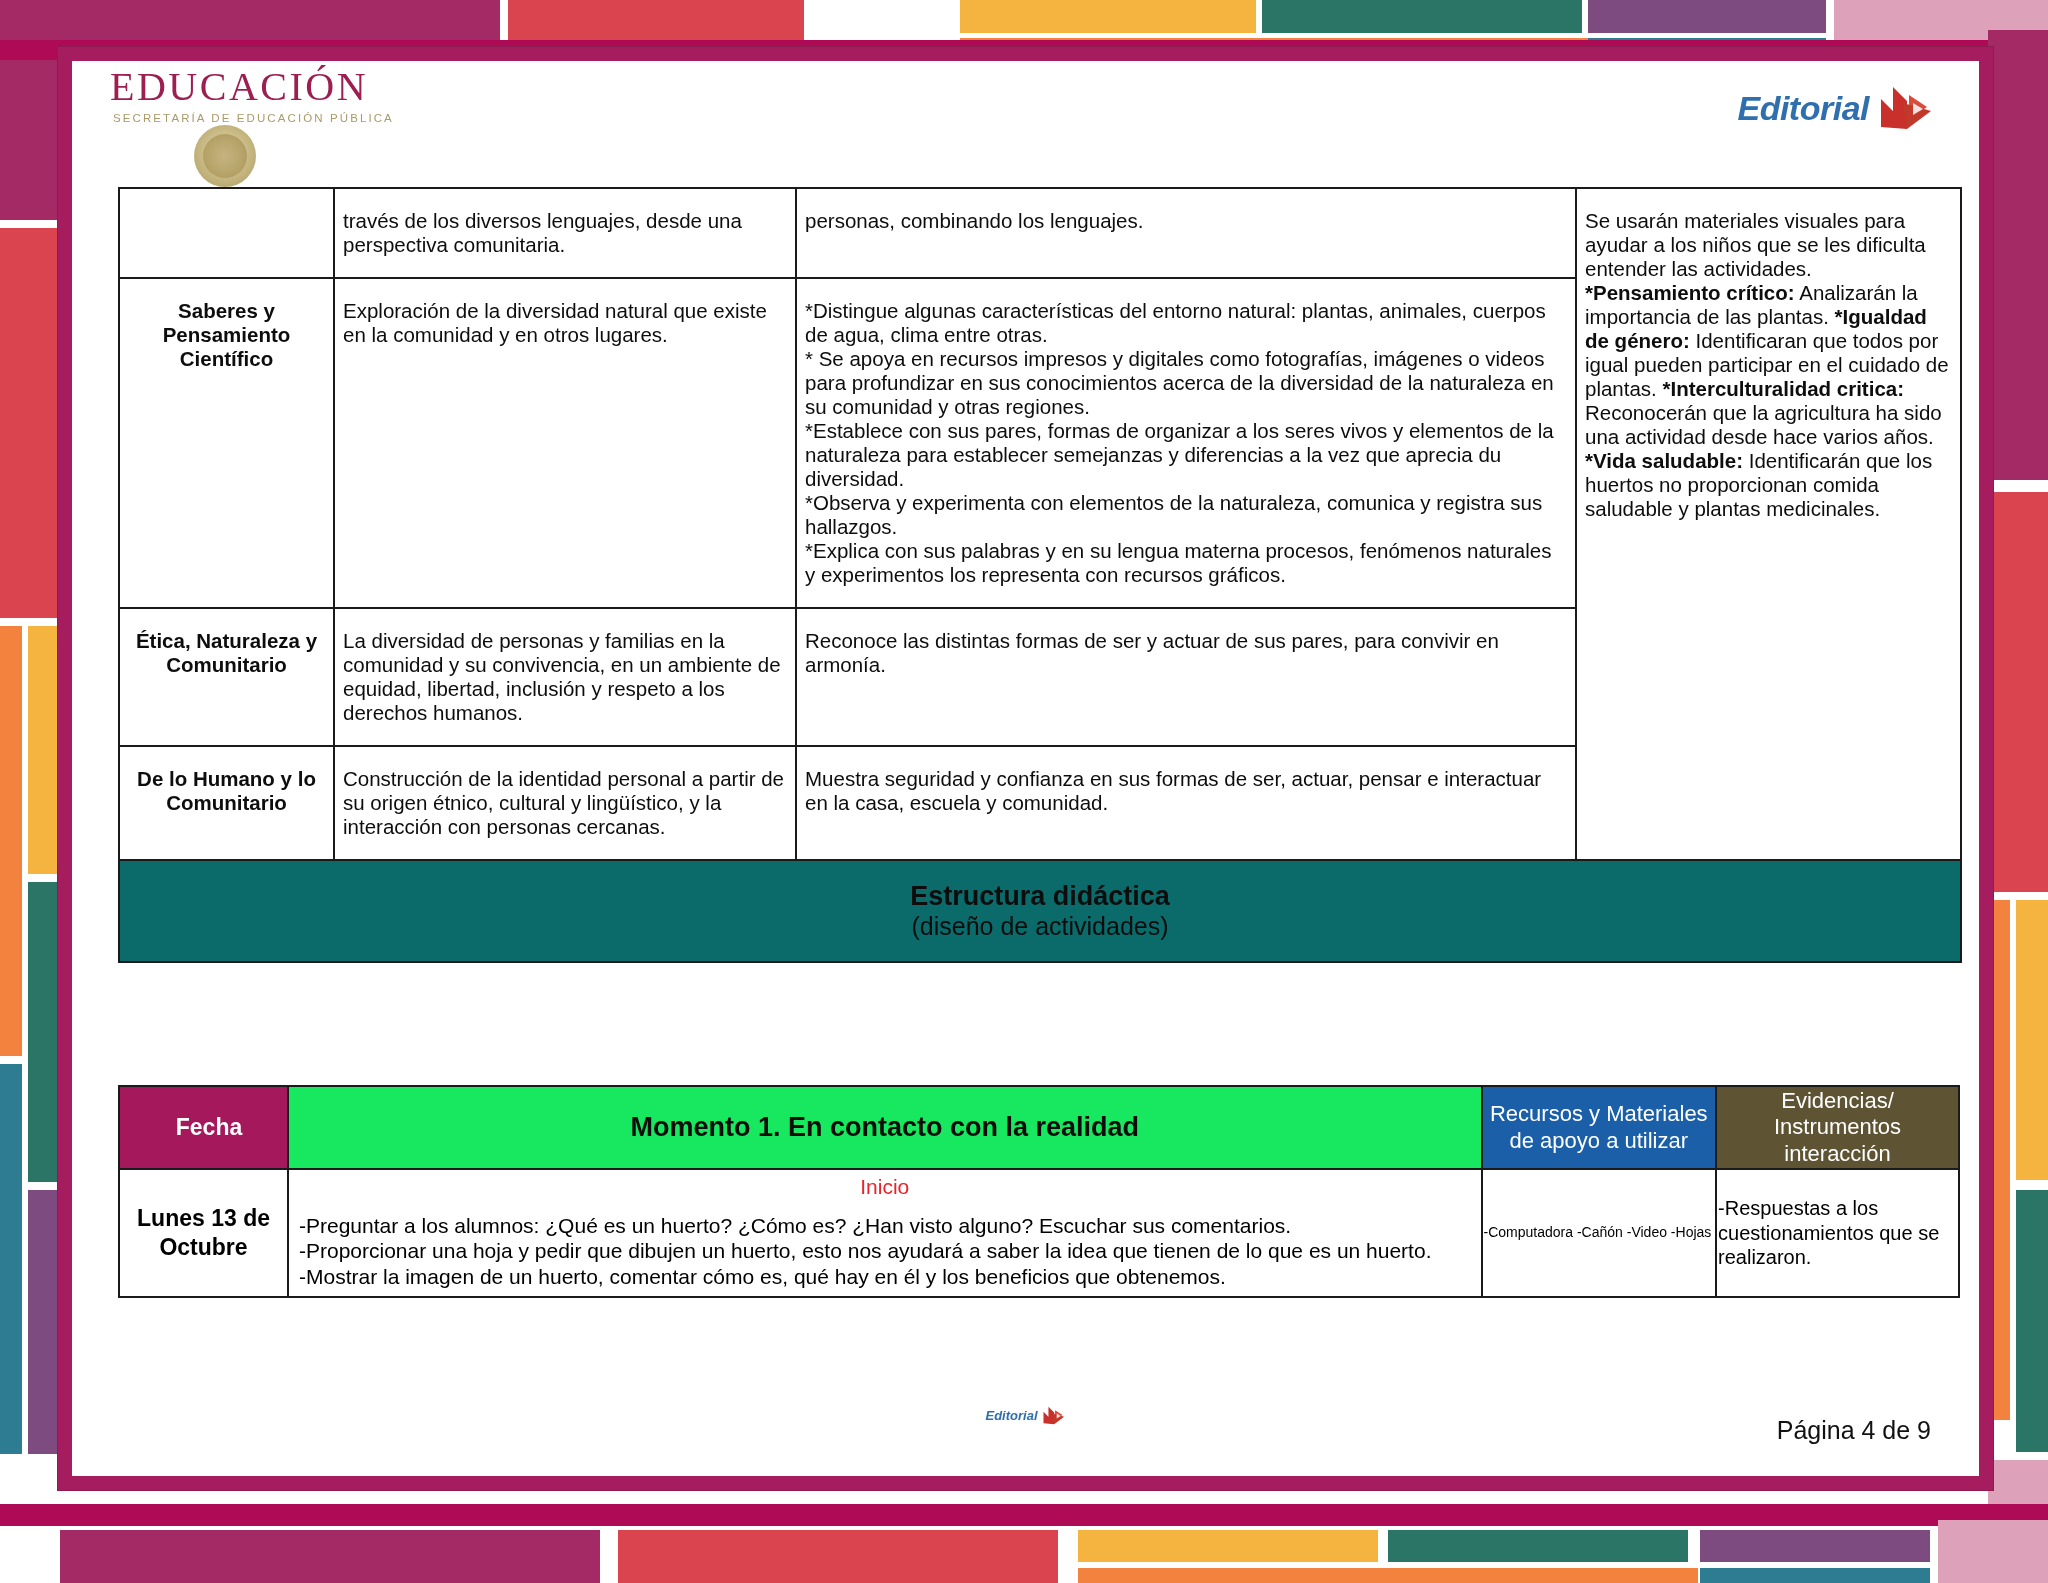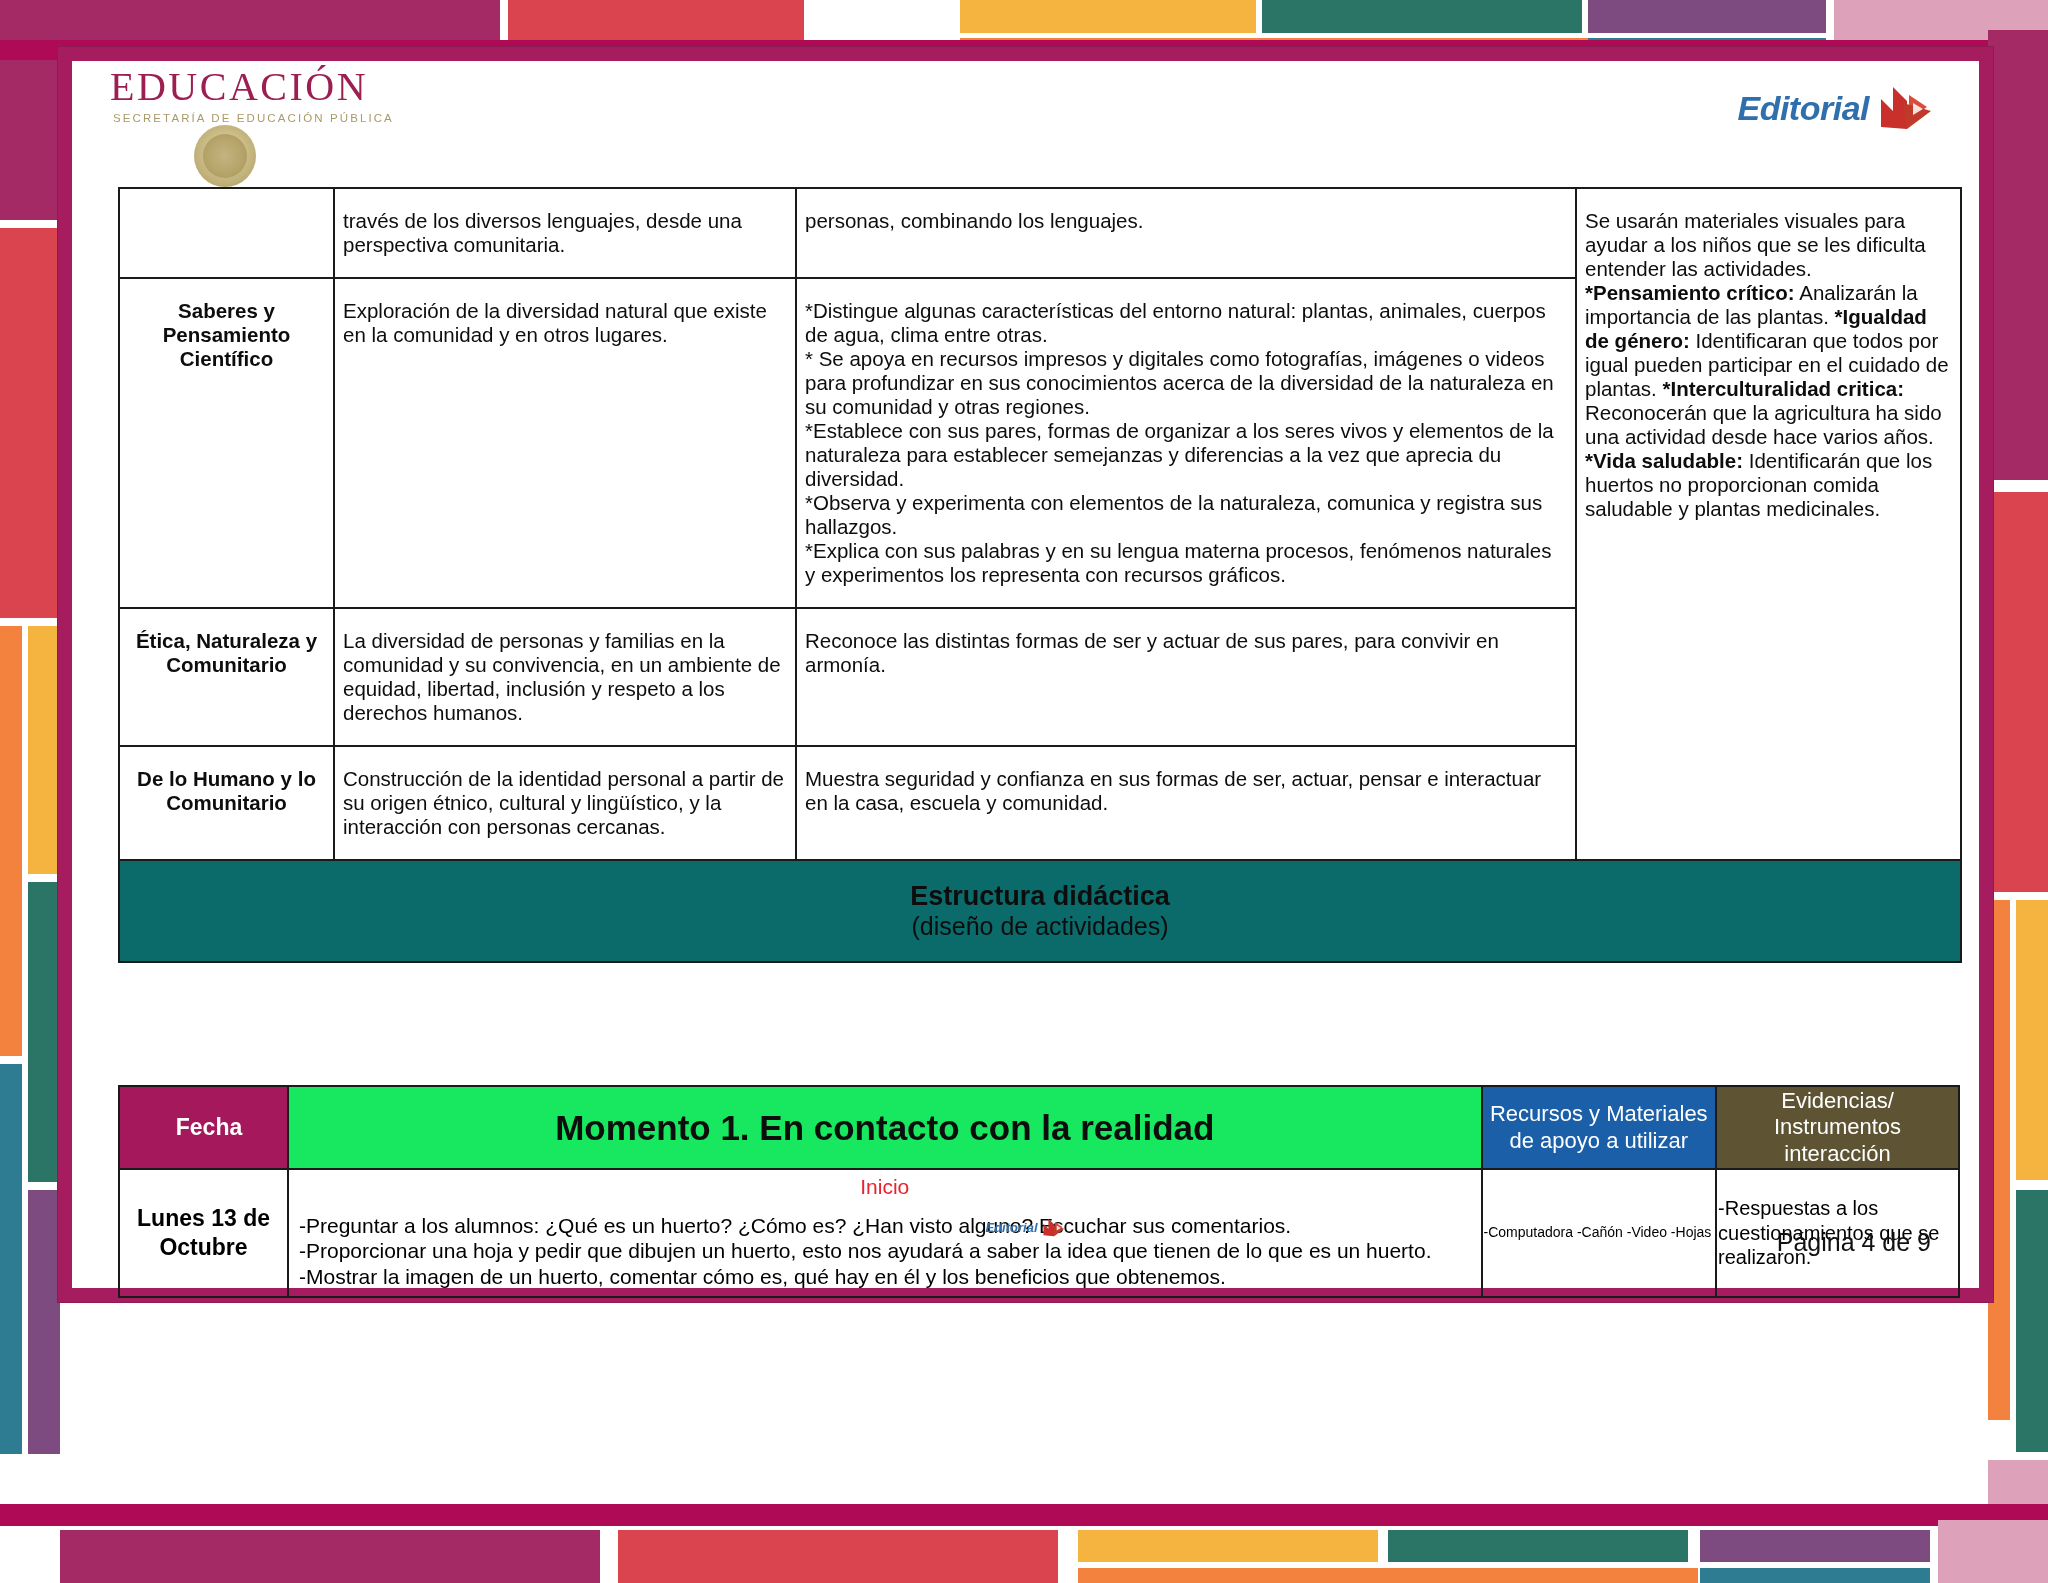--- a/index.html
+++ b/index.html
@@ -14,21 +14,21 @@
   #bg {
     position: absolute; inset: 0;
     background: #ffffff;
   }
   .blk { position: absolute; }
 
   
   #page-frame {
     position: absolute;
     left: 58px; top: 47px;
-    width: 1935px; height: 1255px;
+    width: 1935px; height: 1443px;
     background: #f0abfc;
     border: 14px solid #a51d5e;
     box-shadow: 0 0 0 1px #8d1a51;
   }
   #page-inner {
     position: absolute; inset: 0;
     background: #ffffff;
     padding: 0;
   }
 
@@ -131,21 +131,21 @@
   .hdr-fecha {
     background: #a5185c; color: #ffffff;
     text-align: center; vertical-align: middle;
     font-weight: 700; font-size: 23px;
     border: 2px solid #1a1a1a;
     padding-left: 12px;
   }
   .hdr-momento {
     background: #17e85f; color: #0d0d0d;
     text-align: center; vertical-align: middle;
-    font-weight: 700; font-size: 35px;
+    font-weight: 700; font-size: 27px;
     border: 2px solid #1a1a1a;
   }
   .hdr-recursos {
     background: #1a5fa8; color: #ffffff;
     text-align: center; vertical-align: middle;
     font-size: 22px; line-height: 1.2;
     border: 2px solid #1a1a1a;
   }
   .hdr-evidencias {
     background: #5e5433; color: #ffffff;

